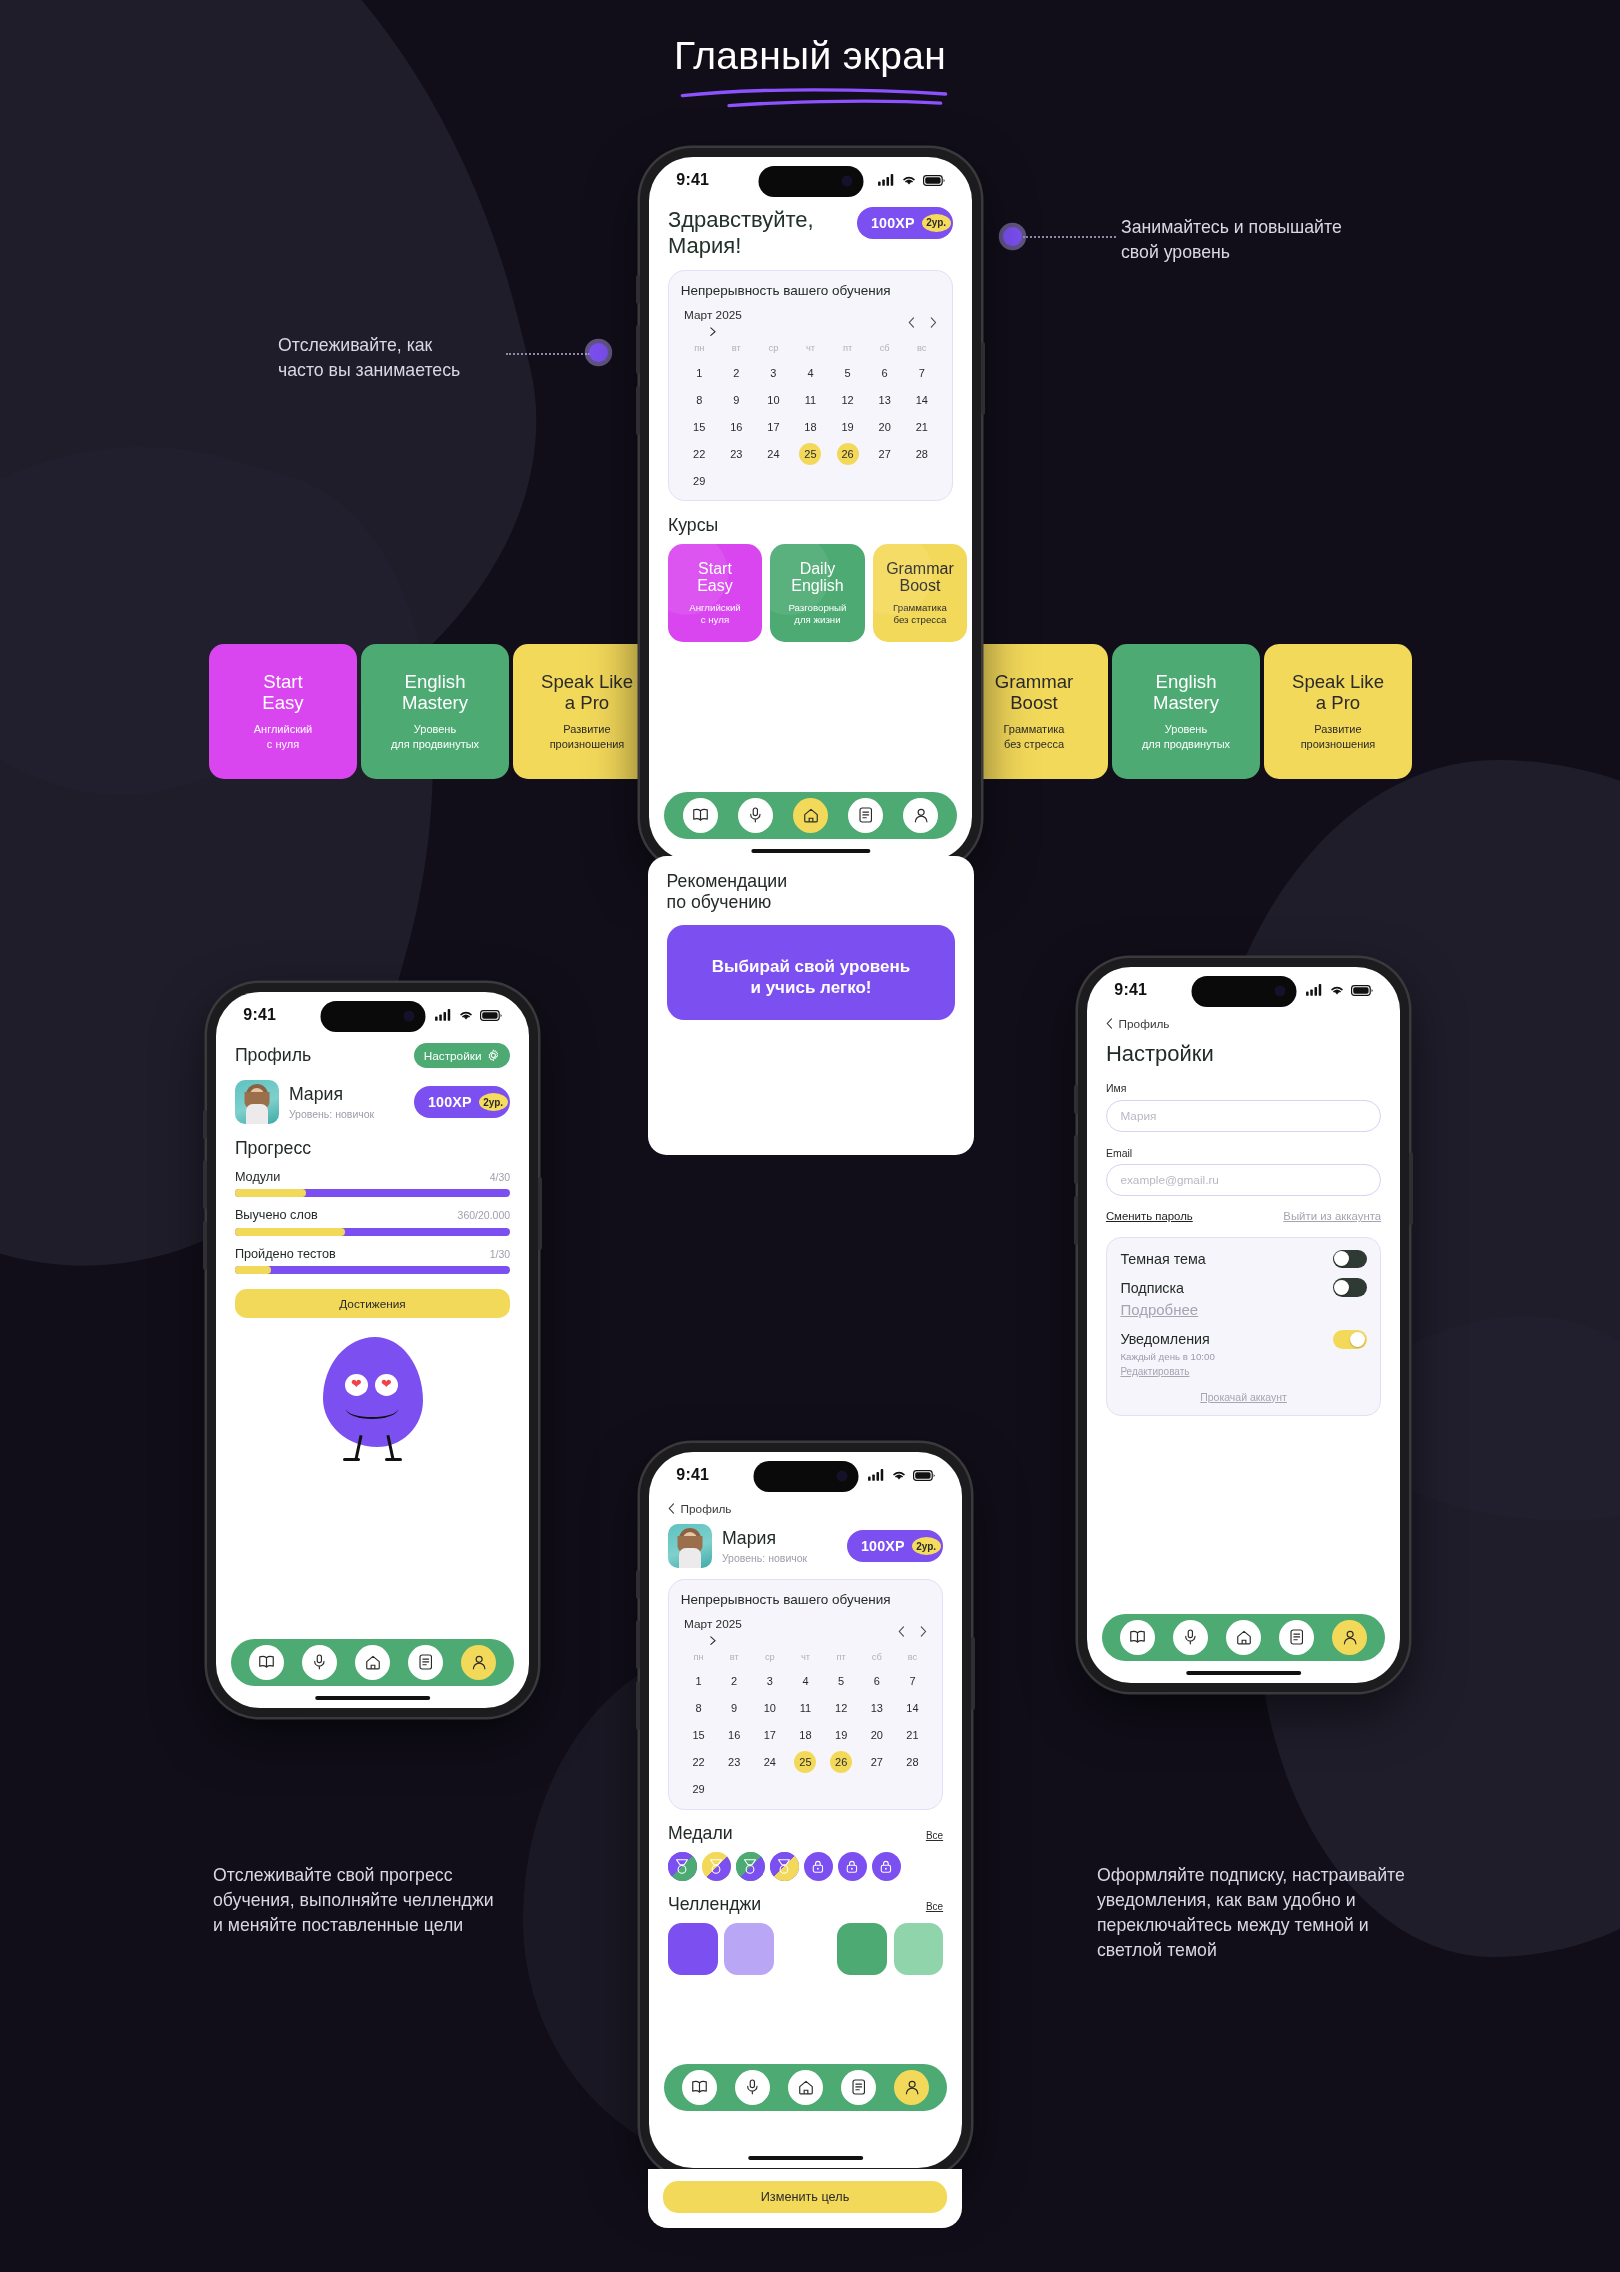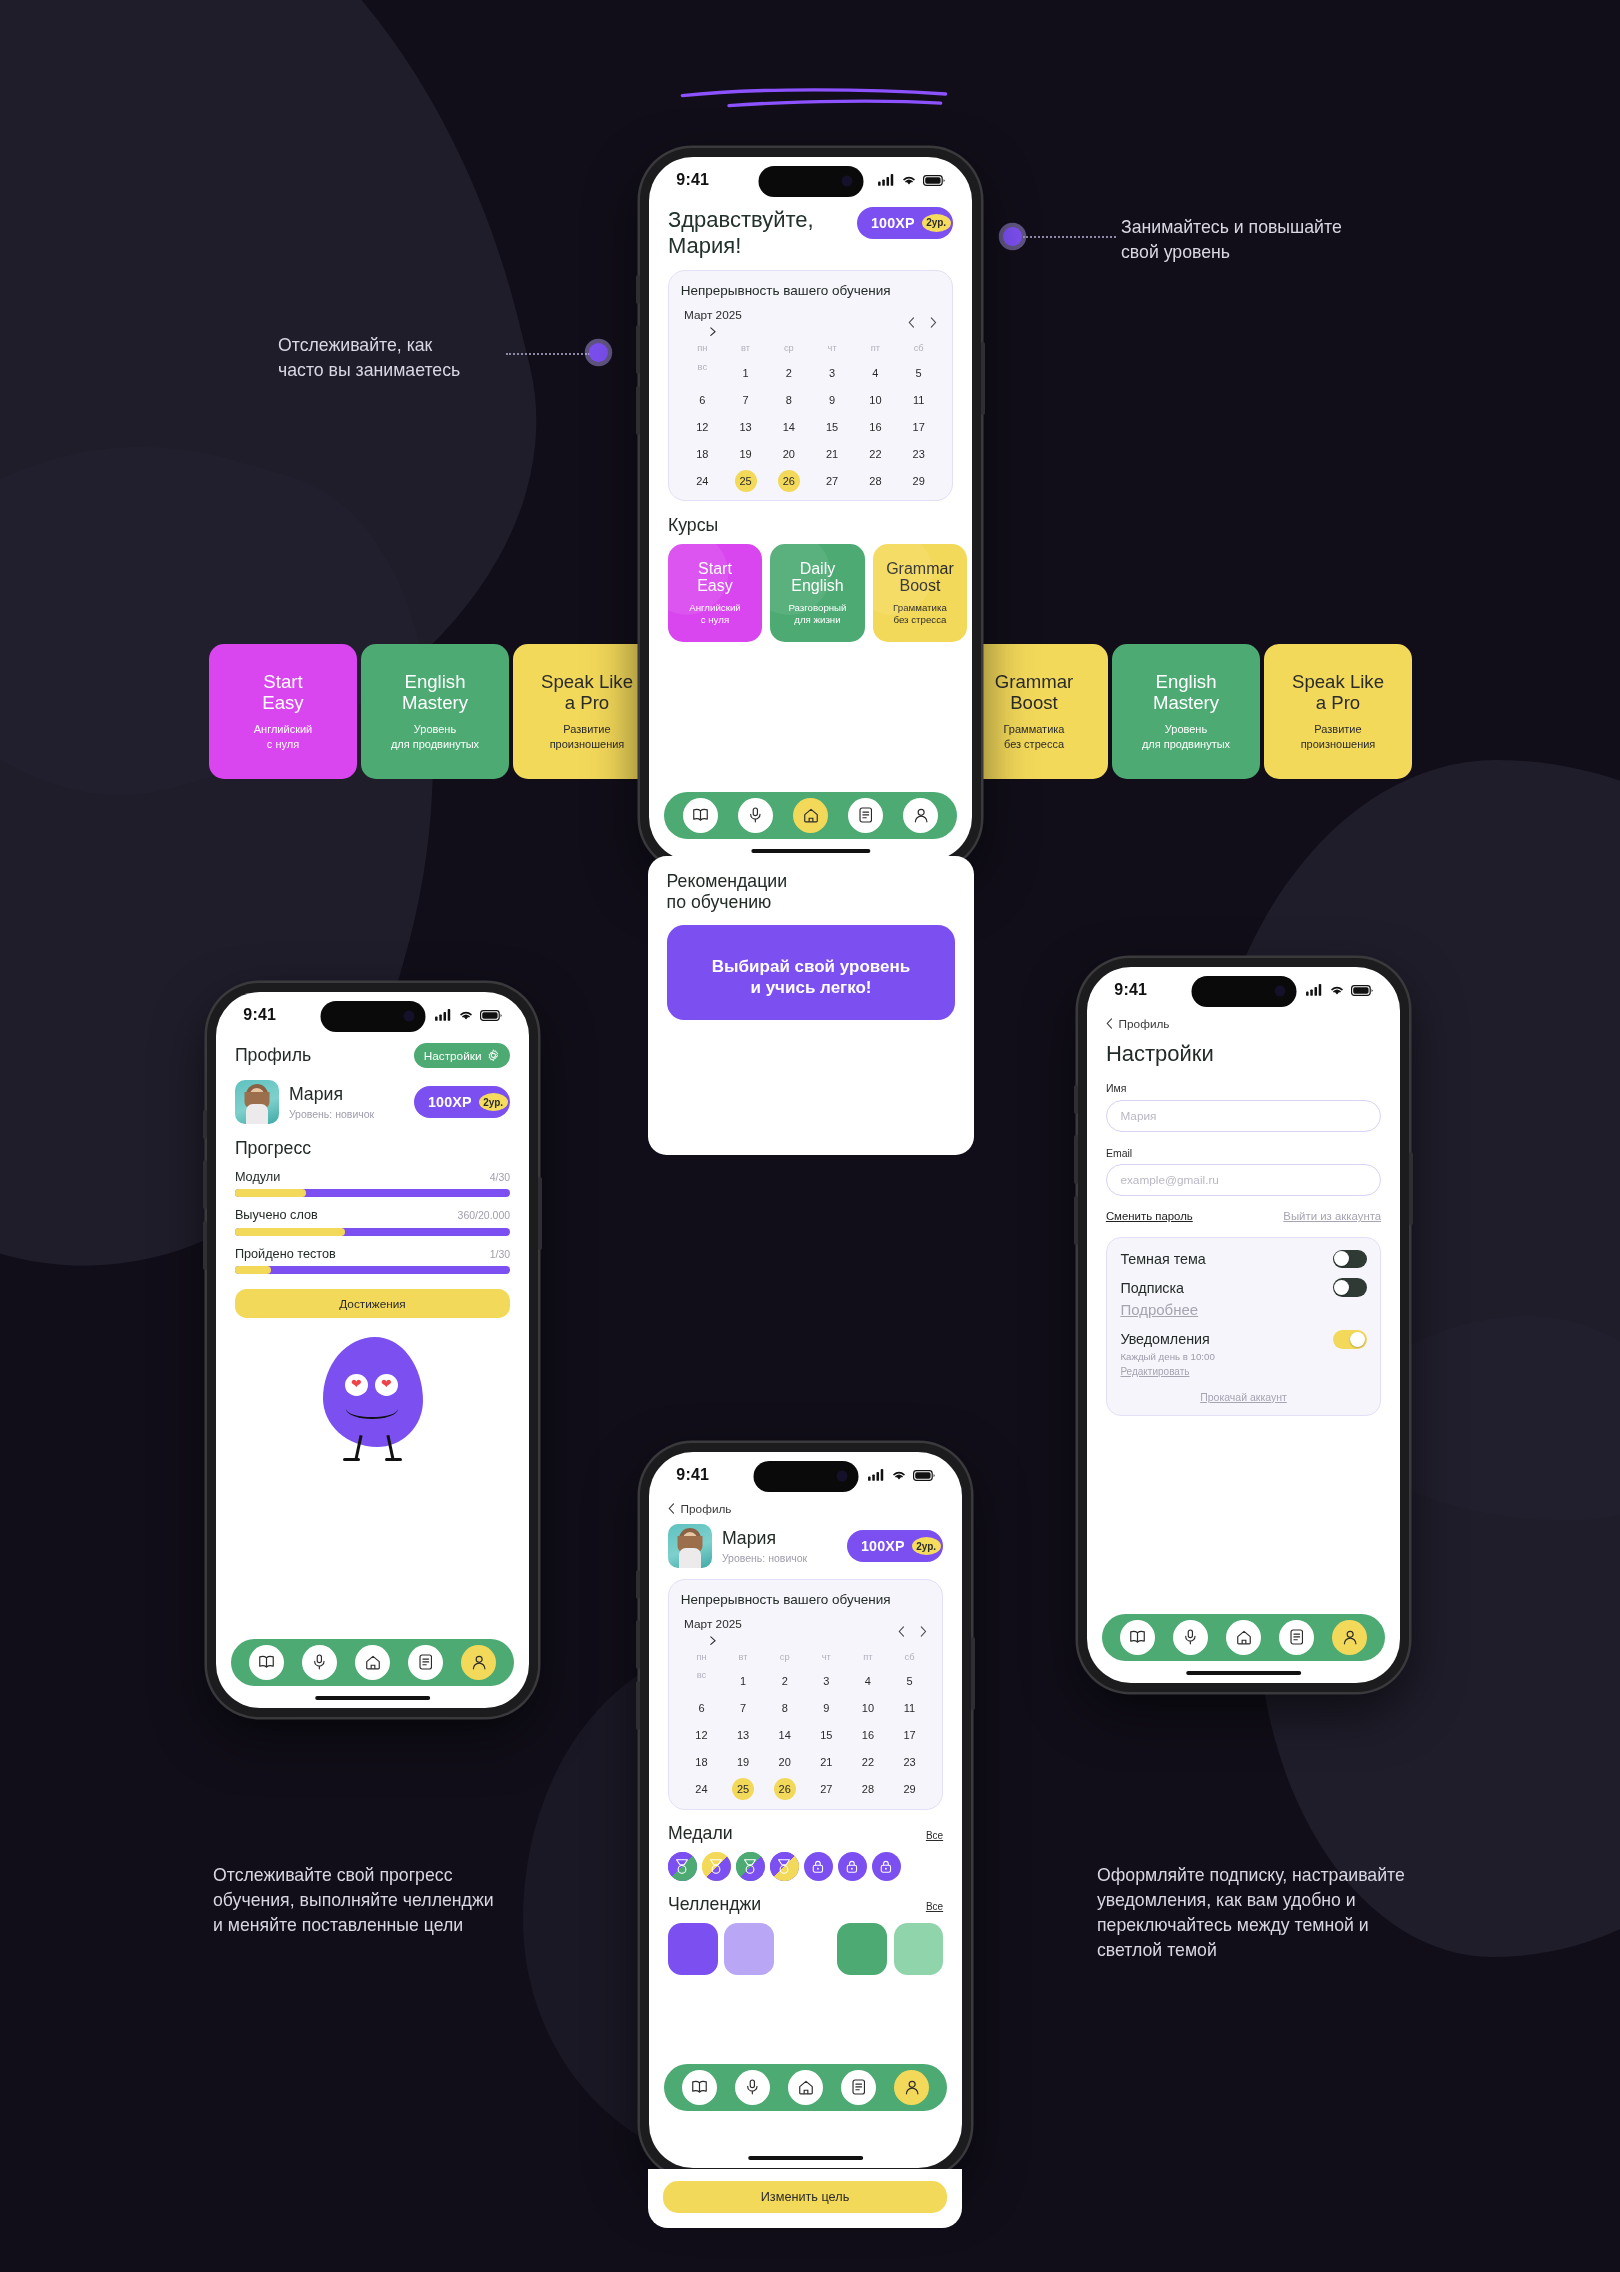--- a/index.html
+++ b/index.html
@@ -67,21 +67,21 @@
              height: 32px; padding-left: 13.5px; padding-right: 2.5px; gap: 6.8px; }
   .xp-val { color:#fff; font-size:14.3px; font-weight:600; letter-spacing:0.2px; }
   .xp-lvl { width:29px;height:18px;border-radius:50%;background:#f5dc5c; color:#2b2b2b;
             font-size:10px; font-weight:600; display:flex;align-items:center;justify-content:center; }
 
   .card-lite { background:#f6f5fb; border:0.8px solid #e3dff6; border-radius: 17px; padding: 11.8px 11.8px 8.4px; }
   .card-title { font-size: 13.5px; color:#232b26; margin-bottom: 10px; }
   .cal-head { display:flex; align-items:center; justify-content:space-between; margin-bottom: 6.8px; padding: 0 3.4px; }
   .cal-month { font-size: 11.8px; color:#2b2b2b; display:flex; align-items:center; gap:5px;flex-direction:column; }
   .cal-nav { display:flex; gap:15px; color:#4a4a4a; }
-  .cal-grid { display:grid; grid-template-columns: repeat(6,1fr); row-gap: 5px; text-align:center; }
+  .cal-grid { display:grid; grid-template-columns: repeat(7,1fr); row-gap: 5px; text-align:center; }
   .cal-dow { font-size: 9.3px; color:#b2b0bd; padding-bottom: 3.4px; }
   .cal-day { font-size: 11px; color:#2b2b2b; height: 22px; line-height: 22px; }
   .cal-day.on { background:#f3d95a; border-radius:50%; width:22px; margin: 0 auto; }
 
   .sec-title { font-size: 17.7px; color:#232b26; }
   .course-row { display:flex; gap: 8.4px; margin-top: 8.4px; }
   .course {
     position: relative; flex: 1 0 auto; border-radius: 15px; height: 98px; overflow: hidden;
     display:flex; flex-direction:column; align-items:center; justify-content:center; text-align:center;
   }
@@ -185,20 +185,21 @@
 <body>
 
 <div class="stage">
 
   <div class="swirl sw1"></div>
   <div class="swirl sw2"></div>
   <div class="swirl sw3"></div>
   <div class="swirl sw4"></div>
   <div class="swirl sw5"></div>
 
+  <div class="page-title">Главный экран</div>
   <svg class="title-underline" viewBox="0 0 320 30">
     <path d="M2 14 C 90 4, 230 6, 318 12" stroke="#8c52ff" stroke-width="4" fill="none" stroke-linecap="round"></path>
     <path d="M58 26 C 140 20, 250 19, 312 23" stroke="#8c52ff" stroke-width="4" fill="none" stroke-linecap="round"></path>
   </svg>
 
   <div class="anno-text" style="left:278px; top:333px; width:253px;"><span style="white-space:pre-line">Отслеживайте, как
 часто вы занимаетесь</span></div>
   <div class="anno-line" style="left:506px; top:353px; width:84px;"></div>
   <div class="anno-dot" style="left:589px; top:343px;"></div>
 

